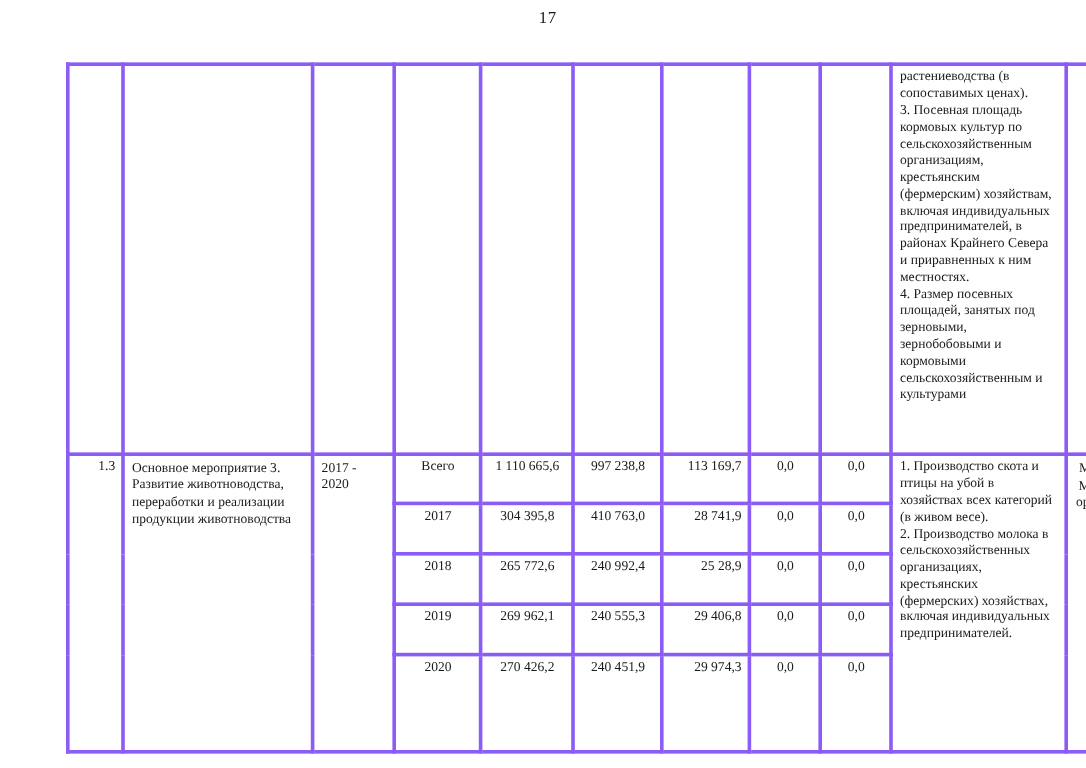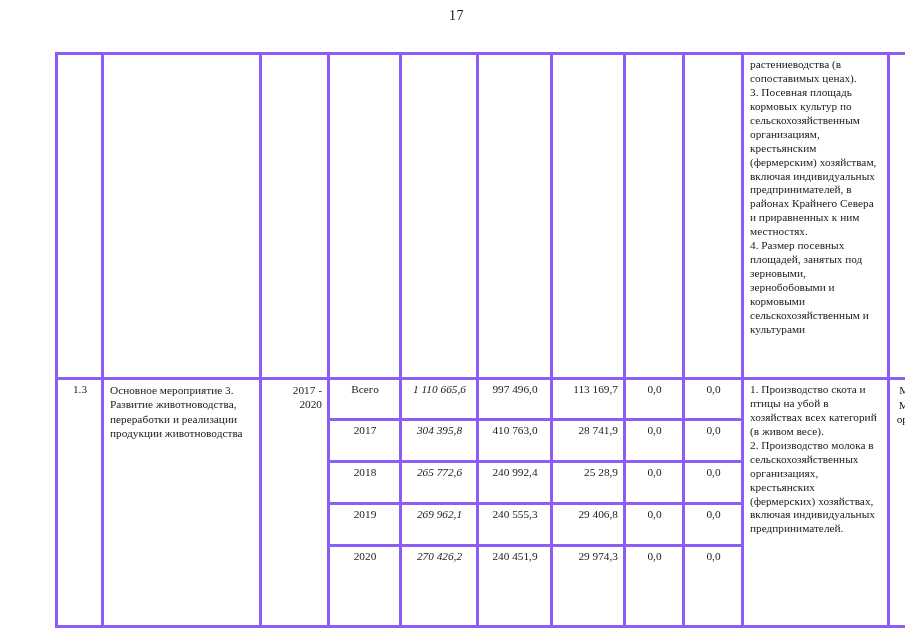--- a/index.html
+++ b/index.html
@@ -36,25 +36,25 @@
   }
   .doc-table td {
     border: 3px solid #8b5cf6;
     vertical-align: top;
     padding: 3px 5px 3px 6px;
     font-size: 11.3px;
     line-height: 1.235;
   }
 
   
-  .c-num      { width: 32px;  text-align: center; vertical-align: middle; }
+  .c-num      { width: 32px;  text-align: right; vertical-align: middle; }
   .c-name     { width: 144px; margin-left: 15px; }
-  .c-period   { width: 54px;  text-align: right; vertical-align: middle; }
+  .c-period   { width: 54px;  text-align: left; vertical-align: middle; }
   .c-year     { width: 58px;  text-align: center; vertical-align: middle; }
-  .c-money    { width: 63px;  text-align: center; vertical-align: middle; font-style: italic; }
+  .c-money    { width: 63px;  text-align: center; vertical-align: middle; }
   .c-money2   { width: 60px;  text-align: center; vertical-align: middle; }
   .c-money3   { width: 59px;  text-align: right; vertical-align: middle; }
   .c-zero     { width: 45px;  text-align: center; vertical-align: middle; }
   .c-zero2    { width: 45px;  text-align: center; vertical-align: middle; }
   .c-desc     { width: 132px; }
   .c-exec     { width: 62px;  text-align: center; vertical-align: middle; }
 
   .cell-blank { }
 
   .name-text {
@@ -123,21 +123,21 @@
       <td class="c-num" rowspan="5"><span>1.3</span></td>
       <td class="c-name mid-v" rowspan="5">
           <span class="name-text">Основное мероприятие 3. Развитие животноводства, переработки и реализации продукции животноводства</span>
         </td>
       <td class="c-period" rowspan="5">
           <span class="period-text">2017 -
 2020</span>
         </td>
       <td class="c-year"><span>Всего</span></td>
       <td class="c-money"><span>1 110 665,6</span></td>
-      <td class="c-money2"><span>997 496,0</span></td>
+      <td class="c-money2"><span>997 238,8</span></td>
       <td class="c-money3"><span>113 169,7</span></td>
       <td class="c-zero"><span>0,0</span></td>
       <td class="c-zero2"><span>0,0</span></td>
       <td class="c-desc" rowspan="5">
           <span class="desc-text">1. Производство скота и птицы на убой в хозяйствах всех категорий (в живом весе).
 2. Производство молока в сельскохозяйственных организациях, крестьянских (фермерских) хозяйствах, включая индивидуальных предпринимателей.</span>
         </td>
       <td class="c-exec" rowspan="5">
           <span class="exec-text">МРСХ МО,
 МИРП МО,

